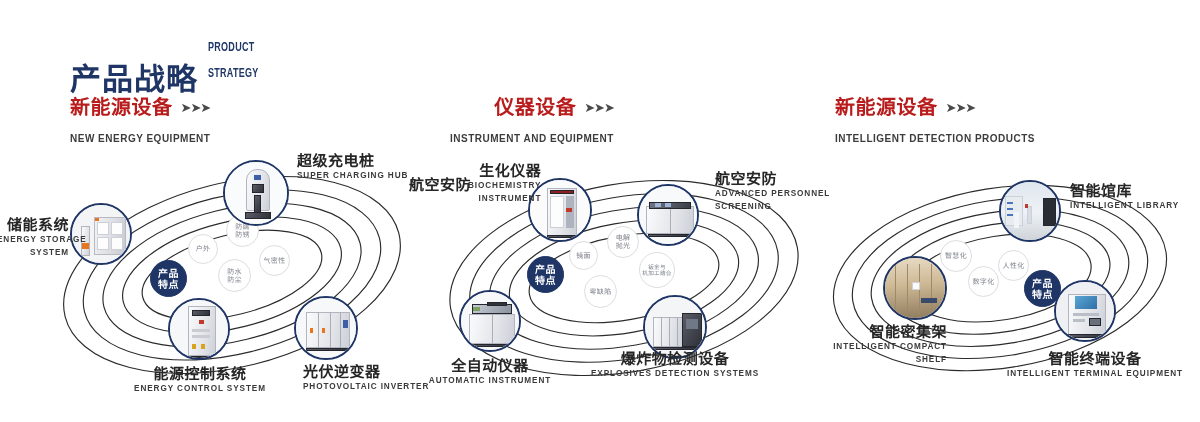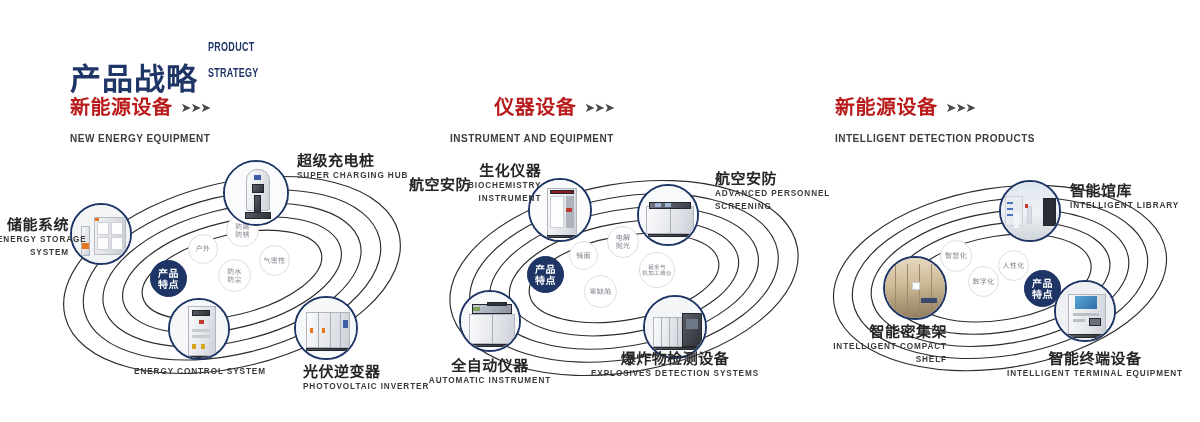--- a/index.html
+++ b/index.html
@@ -247,20 +247,21 @@
         <div class="drk" style="left:22px; top:10px; width:18px; height:6px;"></div>
         <div class="acc" style="left:29px; top:20px; width:5px; height:4px; background:#c0392b;"></div>
         <div class="ln" style="left:22px; top:29px; width:18px; height:3px; background:#c9ccd3;"></div>
         <div class="ln" style="left:22px; top:35px; width:18px; height:3px; background:#c9ccd3;"></div>
         <div class="scr" style="left:22px; top:44px; width:4px; height:5px; background:#d8a41e;"></div>
         <div class="scr" style="left:31px; top:44px; width:4px; height:5px; background:#d8a41e;"></div>
         <div class="drk" style="left:18px; top:56px; width:28px; height:2px;"></div>
       </div>
     </div>
     <div class="nlabel center" style="left:30px; top:215px; width:250px;">
+      <div class="cn">能源控制系统</div>
       <div class="en">ENERGY CONTROL SYSTEM</div>
     </div>
   </div>
 
   <div class="group" style="left:432px; top:150px; width:385px; height:250px;">
 
     <svg class="orbits" width="385" height="250" viewBox="0 0 385 250">
       <g transform="rotate(-10 192 128)">
         <ellipse cx="192" cy="128" rx="176" ry="94"></ellipse>
         <ellipse cx="192" cy="128" rx="156" ry="81"></ellipse>

